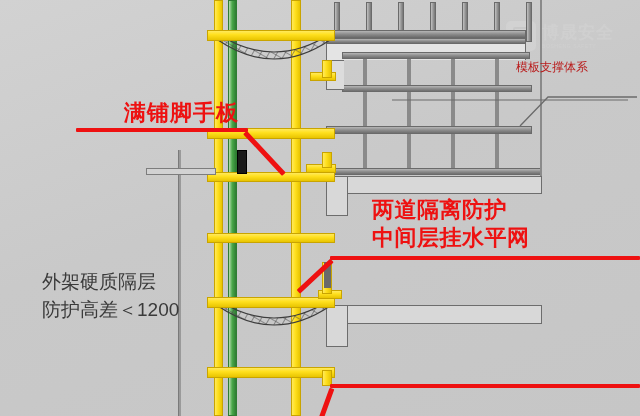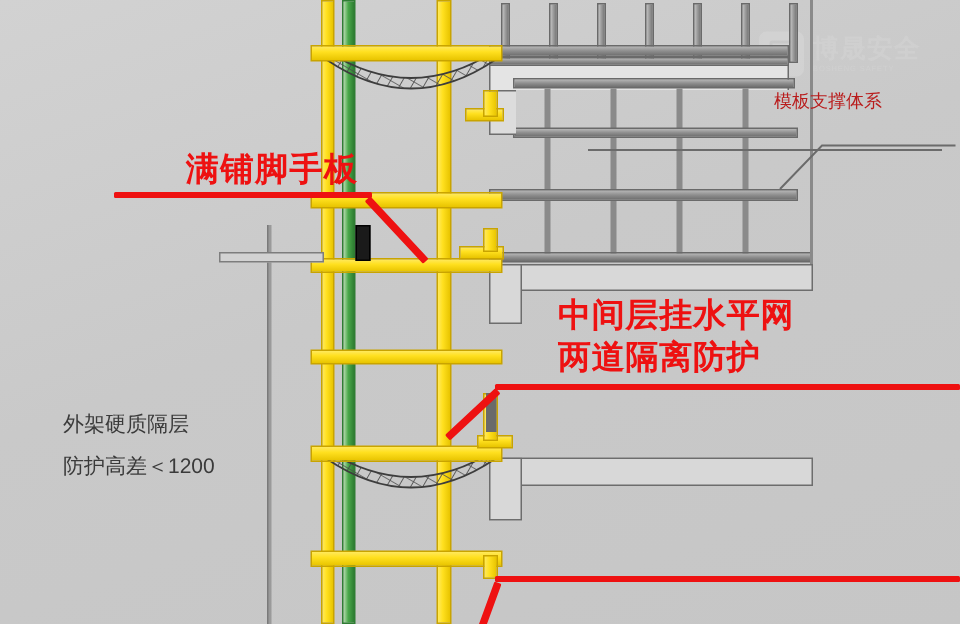--- a/index.html
+++ b/index.html
@@ -174,28 +174,28 @@
   <div class="r-h" style="left:330px;top:256px;width:310px;"></div>
   <div class="r-d" style="left:332px;top:258px;width:46px;transform:rotate(137deg);"></div>
 
   <div class="r-h" style="left:330px;top:384px;width:310px;"></div>
   <div class="r-d" style="left:332px;top:386px;width:36px;transform:rotate(110deg);"></div>
 
   <div class="lbl lbl-red" style="left:80px;top:98px;font-size:22px;letter-spacing:1px;margin-left:44px;">
     <span>满铺脚手板</span>
   </div>
 
-  <div class="lbl lbl-dark" style="left:42px;top:268px;font-size:14px;line-height:28px;">
+  <div class="lbl lbl-dark" style="left:42px;top:268px;font-size:19px;line-height:28px;">
     <div>外架硬质隔层</div>
     <div>防护高差＜1200</div>
   </div>
 
   <div class="lbl lbl-gray" style="left:516px;top:60px;font-size:12px;line-height:15px;">
     <div>模板支撑体系</div>
   </div>
 
   <div class="lbl lbl-red" style="left:372px;top:196px;font-size:22px;line-height:28px;letter-spacing:.5px;">
+    <div>两道隔离防护</div>
     <div>中间层挂水平网</div>
-    <div>两道隔离防护</div>
   </div>
 
 
 </div>
 
 </body></html>

